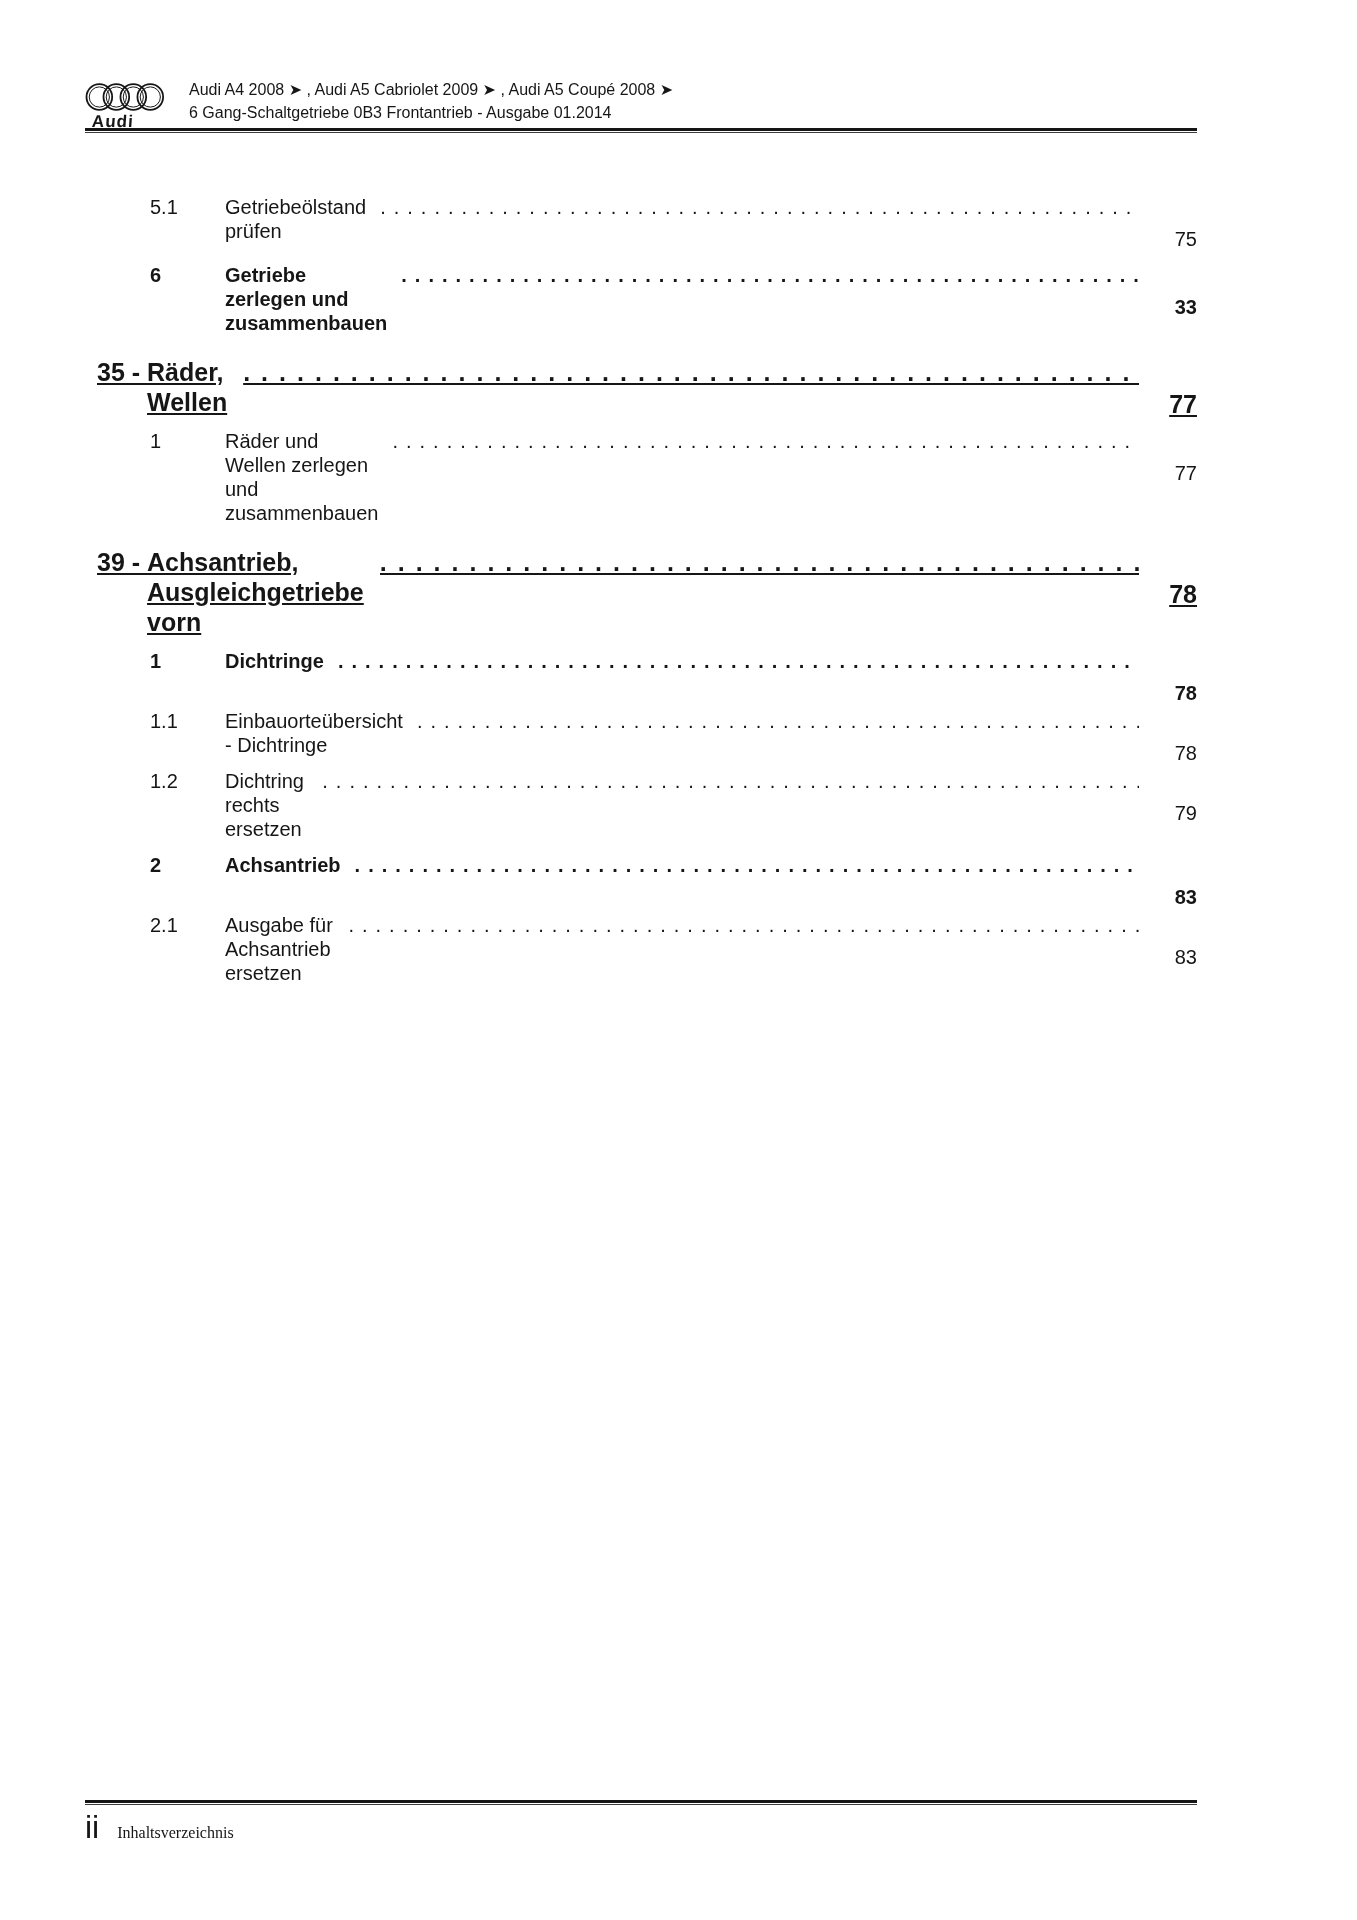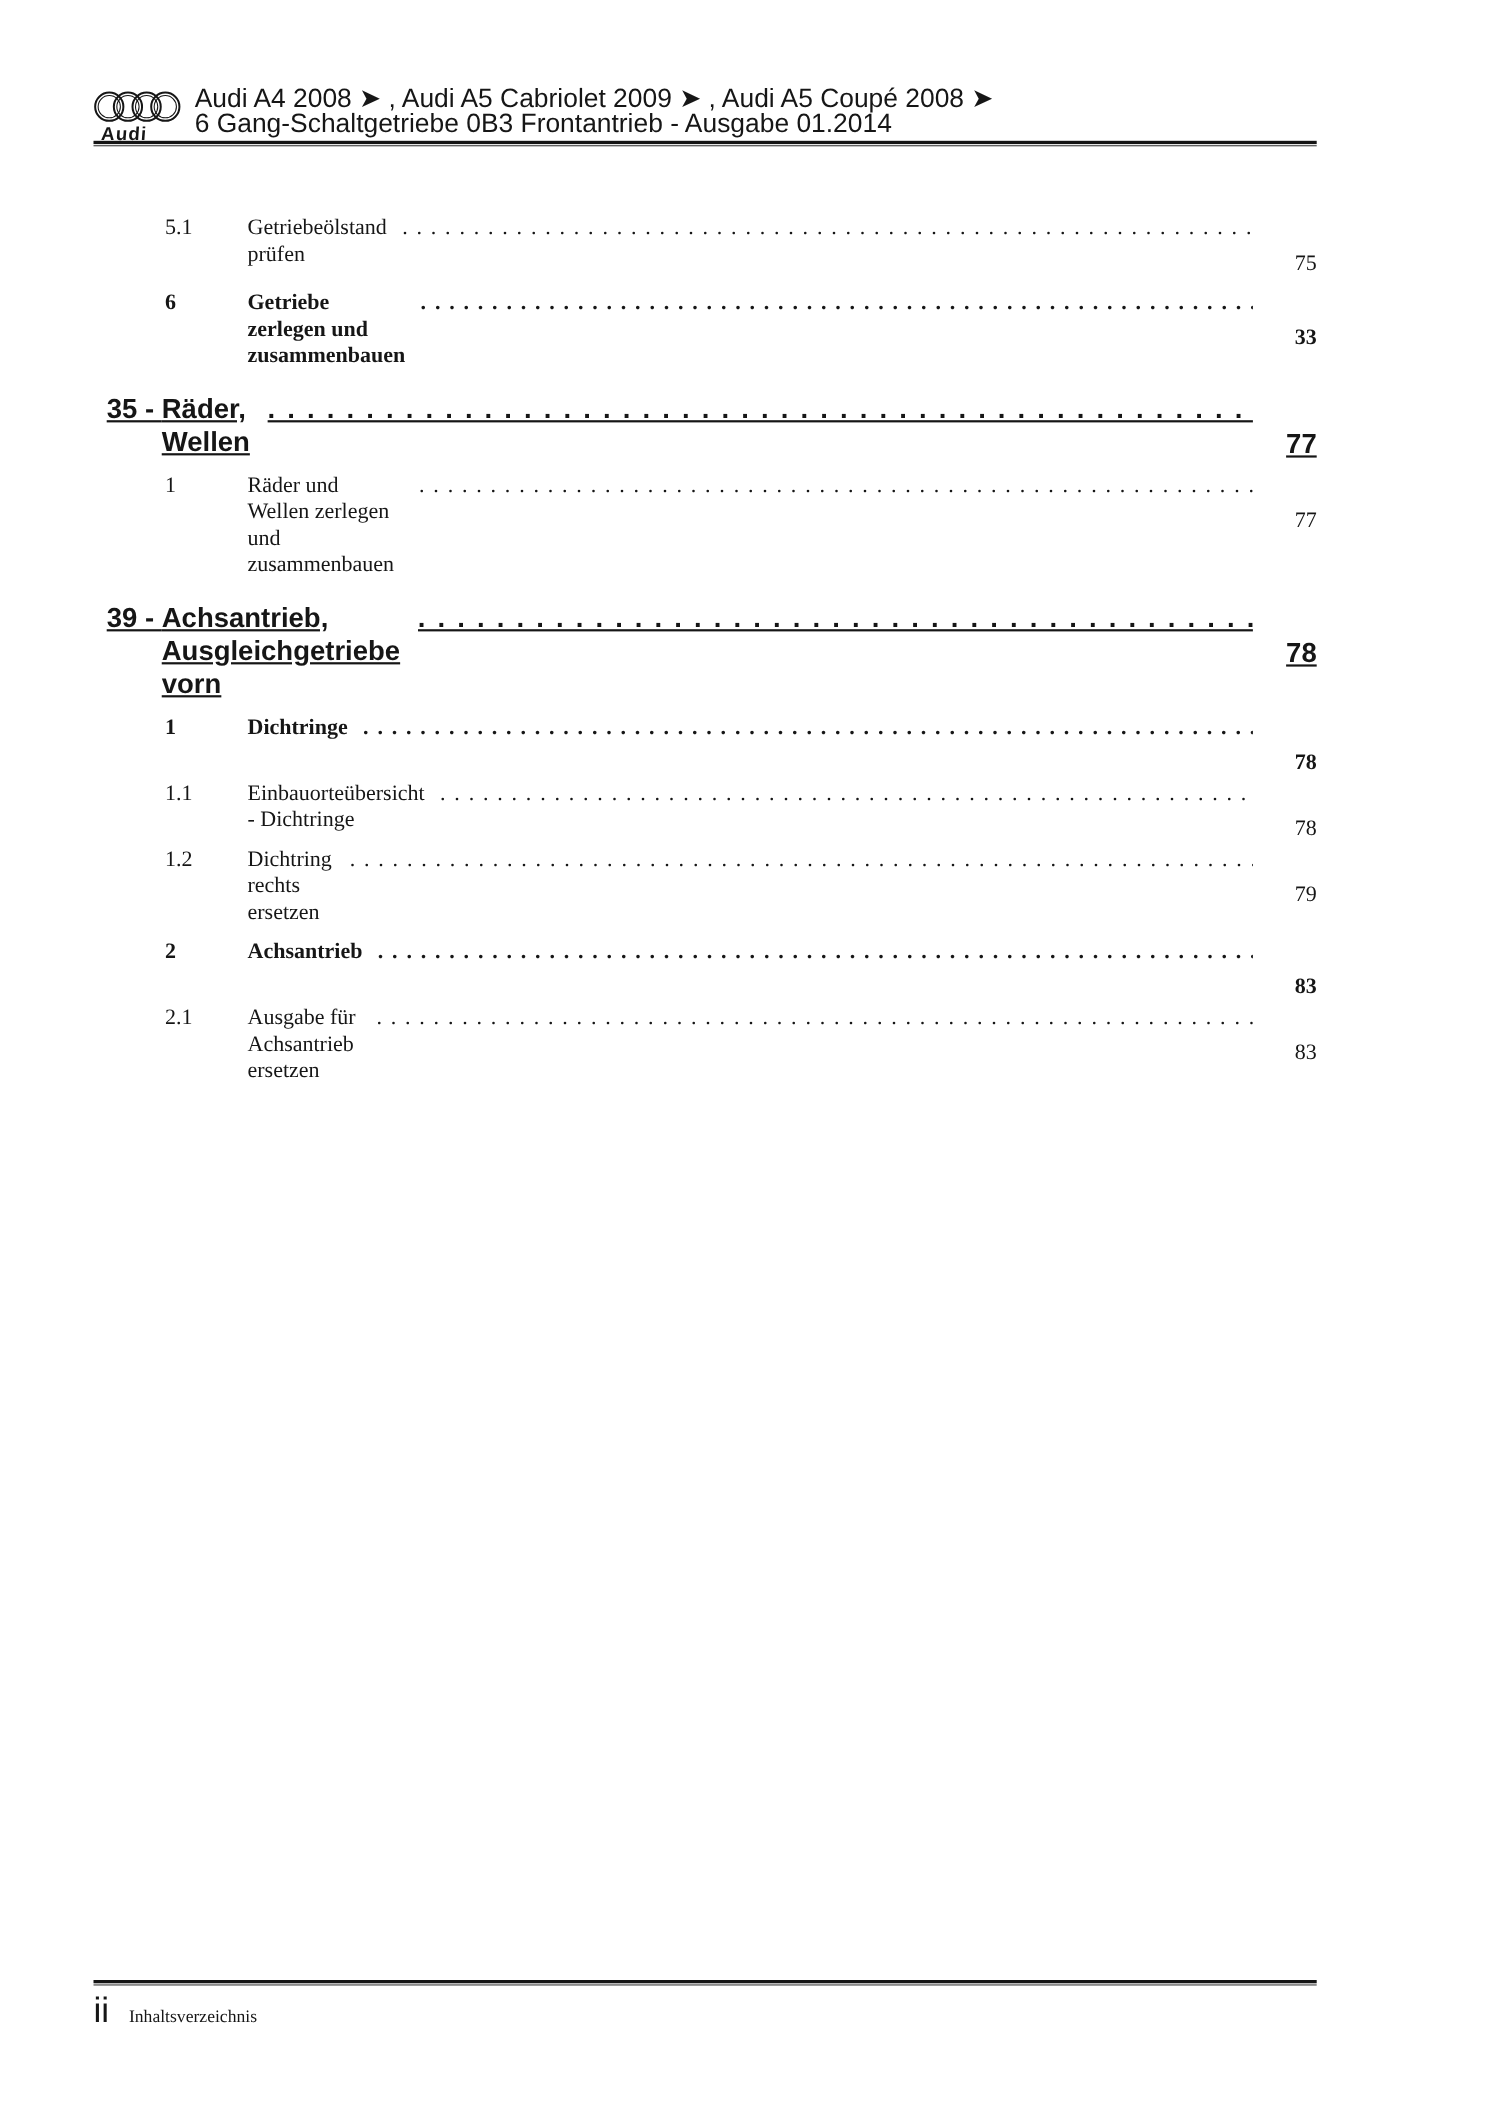--- a/index.html
+++ b/index.html
@@ -13,39 +13,39 @@
   }
   
   .header{position:absolute;left:85px;top:78px;width:1112px;display:flex;align-items:flex-start;}
   .logo-block{width:92px;flex:none;}
   .rings{display:block;margin-top:4px;}
   .wordmark{
     font-weight:700;font-size:17px;line-height:17px;
     letter-spacing:1px;margin-top:1px;margin-left:7px;
     transform:skewX(-4deg);
   }
-  .header-text{flex:1;font-size:24px;line-height:23px;}
+  .header-text{flex:1;font-size:16px;line-height:23px;margin-left:12px;}
   .header-line{white-space:nowrap;}
   .rule{
     position:absolute;left:85px;width:1112px;height:5px;
     border-top:3px solid #151515;border-bottom:1px solid #3c3c3c;
     box-sizing:border-box;
   }
   .header-rule{top:128px;}
   .footer-rule{top:1800px;}
   
   .toc{position:absolute;left:85px;top:191px;width:1112px;}
   .row{display:flex;}
   .row .num{flex:none;}
   .row .dots{
     flex:1 1 auto;overflow:hidden;white-space:nowrap;
     margin-left:14px;margin-right:8px;color:#161616;
   }
   .row .page-num{flex:none;min-width:50px;text-align:right;margin-top:32px;}
-  .row.entry{padding-left:65px;font-size:20px;line-height:24px;margin-top:4px;font-family:Liberation Serif, serif;}
+  .row.entry{padding-left:65px;font-size:20px;line-height:24px;margin-top:4px;}
   .row.entry .num{width:75px;}
   .row.entry .dots{letter-spacing:8px;}
   .row.entry.bold{font-weight:700;margin-top:12px;}
   .row.section{
     padding-left:12px;font-size:25px;line-height:30px;
     font-weight:700;margin-top:22px;margin-bottom:10px;text-decoration:underline;
   }
   .row.section .num{white-space:pre;}
   .row.section .dots{letter-spacing:11px;margin-left:16px;}
   

